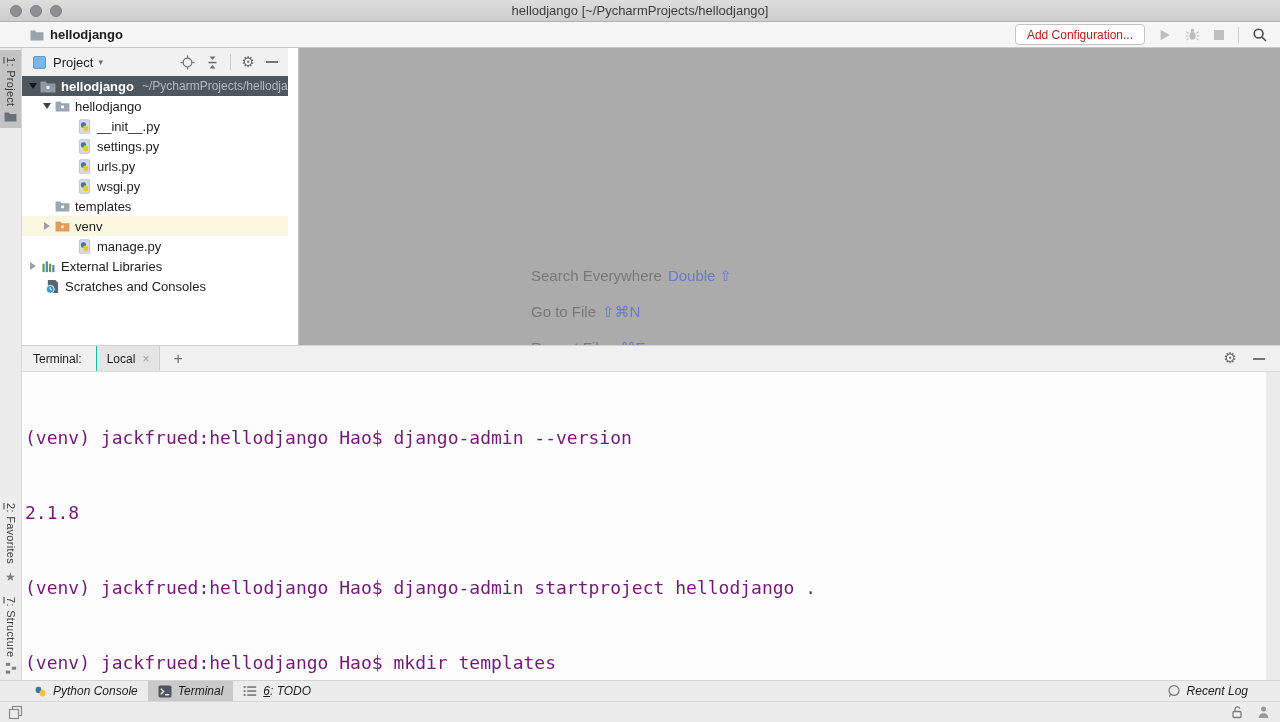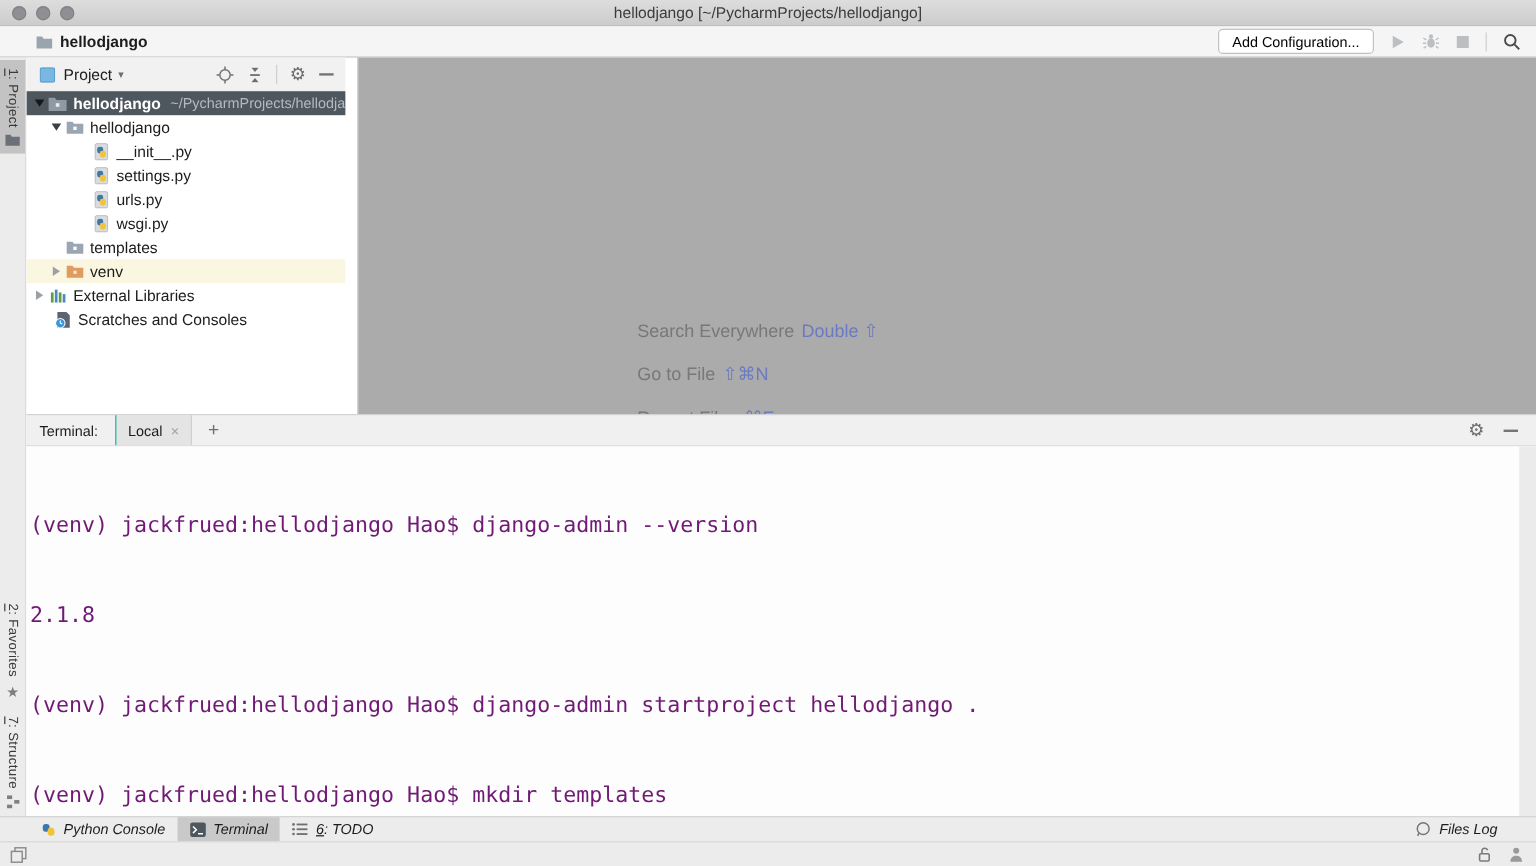--- a/index.html
+++ b/index.html
@@ -15,21 +15,21 @@
     background:linear-gradient(#dddddd,#cccccc);border-bottom:1px solid #b2b2b2;}
   .traffic{position:absolute;top:5px;left:10px;display:flex;gap:8px;}
   .light{width:12px;height:12px;border-radius:50%;background:#8e8e93;border:1px solid #7f7f84;}
   .win-title{position:absolute;top:0;left:0;right:0;height:22px;line-height:22px;
     text-align:center;font-size:13px;color:#3c3c3c;}
   
   .toolbar{position:absolute;top:22px;left:0;right:0;height:26px;background:#f5f5f5;
     border-bottom:1px solid #c8c8c8;display:flex;align-items:center;}
   .breadcrumb{display:flex;align-items:center;gap:6px;margin-left:30px;font-size:13px;font-weight:bold;}
   .tb-right{margin-left:auto;display:flex;align-items:center;gap:13px;margin-right:12px;}
-  .add-config{font-size:12px;color:#000000;background:#fff;border:1px solid #c2c2c2;
+  .add-config{font-size:12px;color:#b91c1c;background:#fff;border:1px solid #c2c2c2;
     border-radius:4px;height:21px;padding:3px 11px;font-family:inherit;}
   .tb-sep{width:1px;height:16px;background:#cfcfcf;}
   .icon{display:inline-flex;align-items:center;justify-content:center;line-height:1;}
   .gear-glyph{font-family:"DejaVu Sans",sans-serif;font-size:15px;color:#6e6e6e;}
   .minus-bar{width:12px;height:0;border-top:2px solid #757575;display:inline-block;}
   
   .strip{position:absolute;top:48px;left:0;width:22px;height:632px;background:#ececec;
     border-right:1px solid #d8d8d8;display:flex;flex-direction:column;align-items:center;}
   .vtab{display:flex;flex-direction:column;align-items:center;gap:5px;padding:7px 0 6px;width:100%;}
   .vtab.selected{background:#c3c3c3;margin-top:2px;}
@@ -295,20 +295,31 @@
         </span>
       <span class="t-icon">
         <svg width="15" height="12" viewBox="0 0 16 13">
             <path d="M0.5 1.5 h5.2 l1.4 1.9 h8.4 v9.1 h-15z" fill="#e09b5f"></path>
             <rect x="6.5" y="6" width="3" height="3" fill="#f6e3cf"></rect>
           </svg>
       </span>
       <span>venv</span>
     </div>
 
+    <div class="row pl2">
+      <span class="arrow-slot" style="width:36px"></span>
+      <span class="t-icon">
+        <svg width="15" height="15" viewBox="0 0 16 16">
+            <rect x="2.5" y="0.8" width="11" height="14.4" rx="1.2" fill="#d9dcdf" stroke="#b2b8be" stroke-width="0.8"></rect>
+            <rect x="4.2" y="3.4" width="5.4" height="6" rx="2.2" fill="#3c78aa"></rect>
+            <rect x="6.6" y="7" width="5.4" height="6" rx="2.2" fill="#f0c33c"></rect>
+          </svg>
+      </span>
+      <span>manage.py</span>
+    </div>
 
     <div class="row pl1">
       <span class="arrow-slot">
           <span class="tri-right"></span>
         </span>
       <span class="t-icon">
         <svg width="15" height="15" viewBox="0 0 16 16">
             <rect x="1.5" y="5" width="2.4" height="9" fill="#5ba143"></rect>
             <rect x="5" y="2.5" width="2.4" height="11.5" fill="#4f87c5"></rect>
             <rect x="8.5" y="5" width="2.4" height="9" fill="#5ba143"></rect>
@@ -401,21 +412,21 @@
     </span>
     <span><u>6</u><span>: TODO</span></span>
   </span>
   <span class="twb-item event-log">
     <span class="icon">
       <svg width="14" height="14" viewBox="0 0 15 15" fill="none" stroke="#757575" stroke-width="1.3">
           <circle cx="7.5" cy="7" r="5.3"></circle>
           <path d="M3.6 11 L2.6 13.6"></path>
         </svg>
     </span>
-    <span>Files Log</span>
+    <span>Recent Log</span>
   </span>
 </div>
 
 <div class="statusbar">
   <span class="icon sb-left">
     <svg width="15" height="15" viewBox="0 0 15 15" fill="none" stroke="#8a8a8a" stroke-width="1.2">
         <rect x="4.5" y="1.5" width="9" height="9"></rect>
         <rect x="1.5" y="4.5" width="9" height="9" fill="#ececec"></rect>
       </svg>
   </span>

